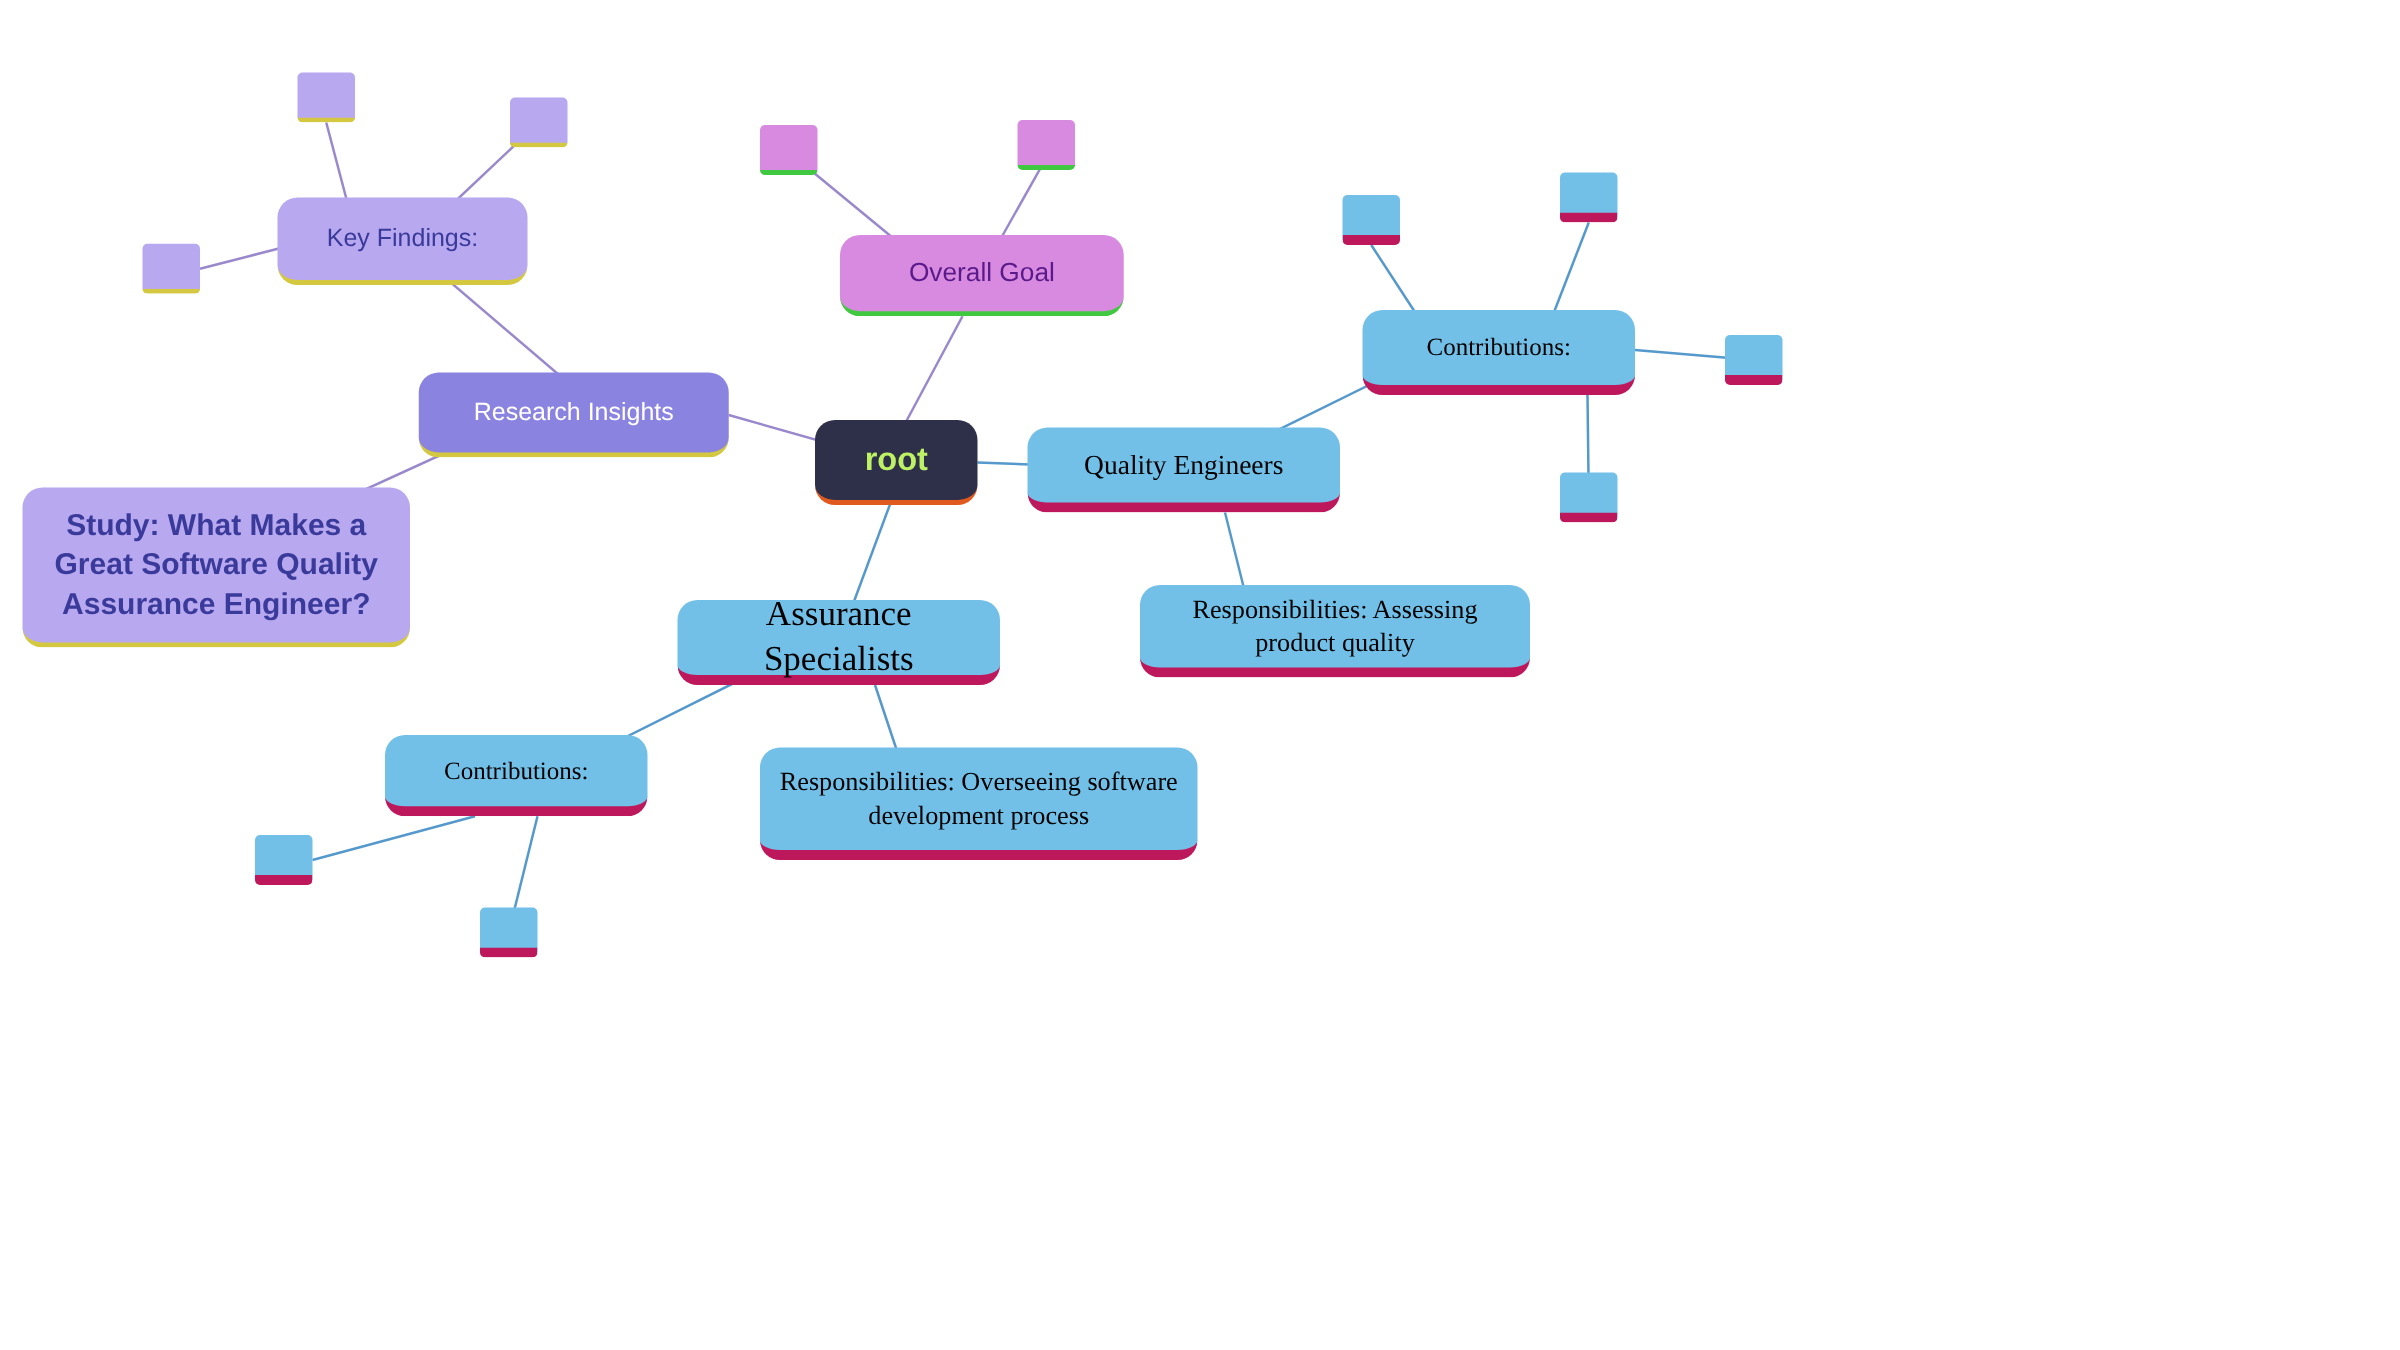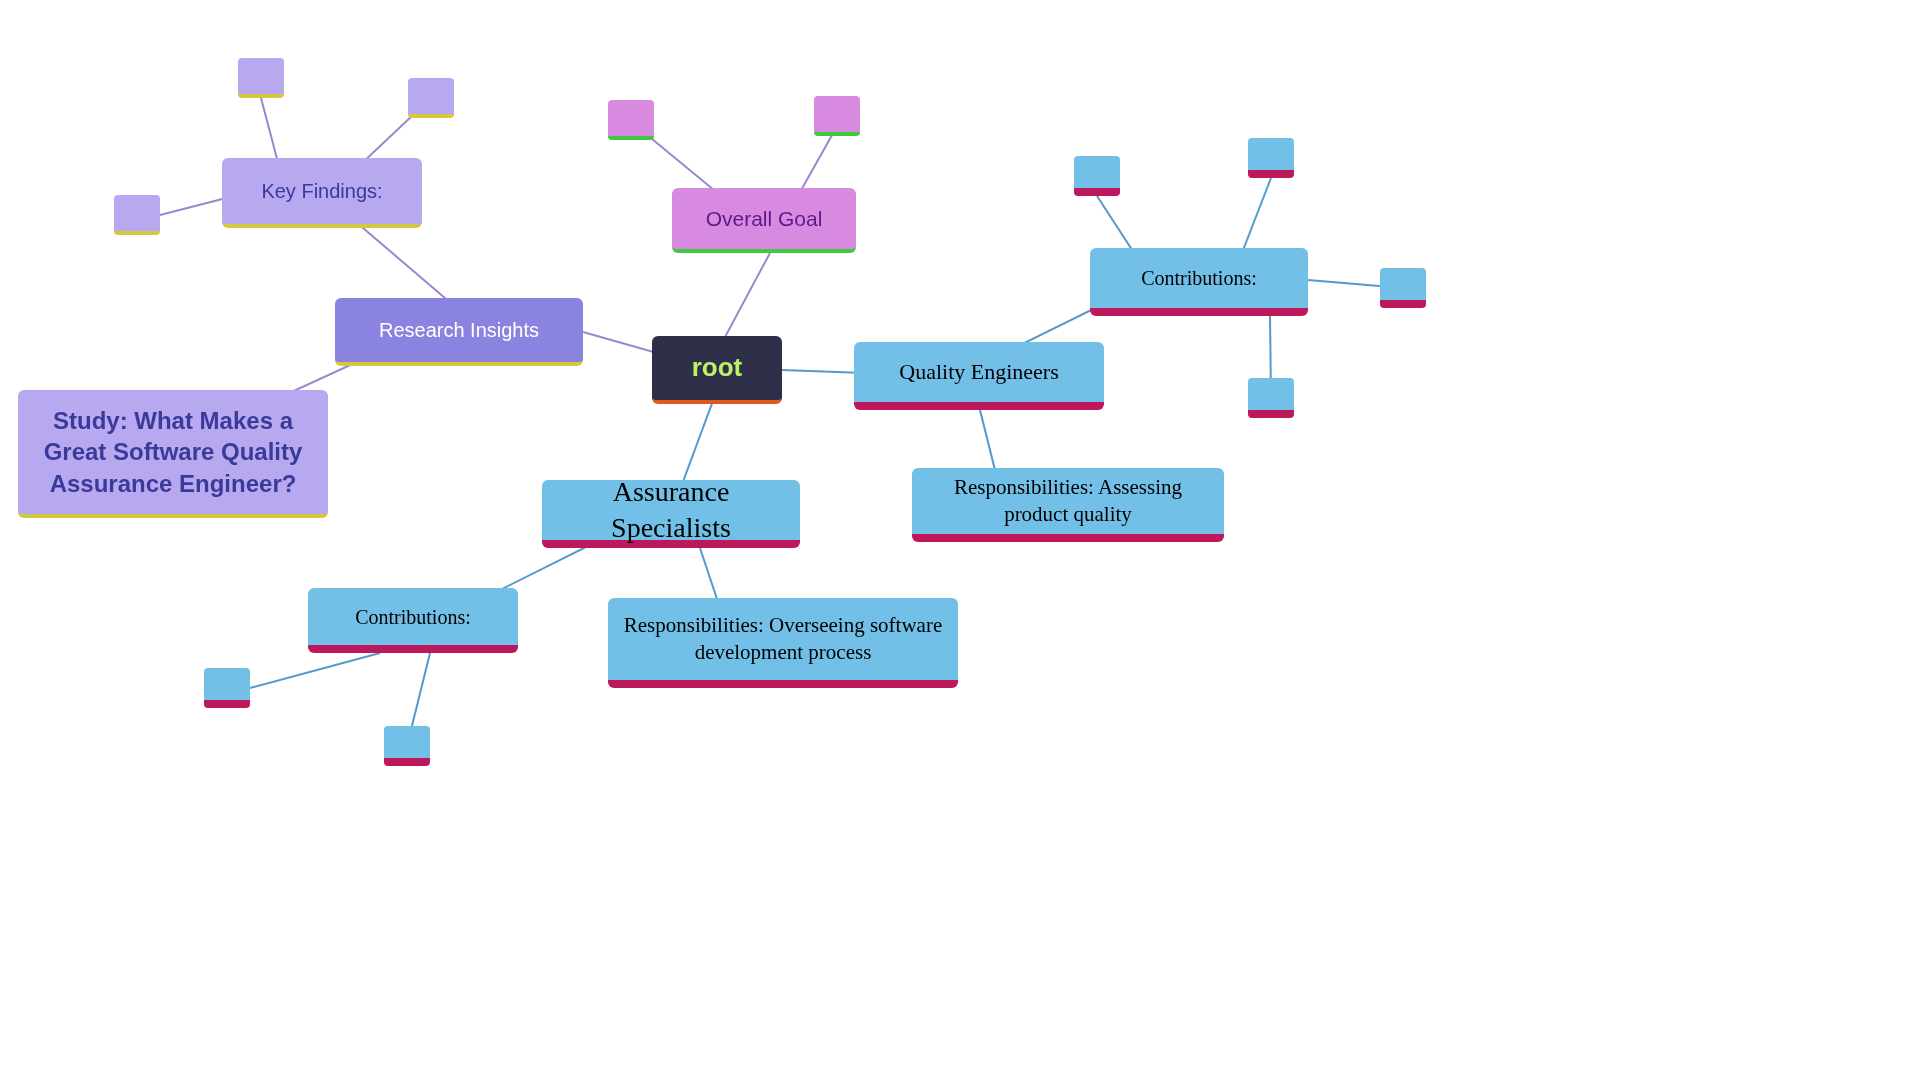--- a/index.html
+++ b/index.html
@@ -14,21 +14,21 @@
     svg.connections {
       position: absolute;
       top: 0; left: 0;
       width: 1920px;
       height: 1080px;
       pointer-events: none;
       z-index: 1;
     }
     .node {
       position: absolute;
-      border-radius: 6px;
+      border-radius: 16px;
       display: flex;
       align-items: center;
       justify-content: center;
       text-align: center;
       z-index: 2;
       cursor: pointer;
       padding: 8px 14px;
     }
     .node-text {
       font-size: 22px;
@@ -101,30 +101,30 @@
 
     .n-study {
       left: 18px; top: 390px;
       width: 310px; height: 128px;
     }
     .n-study .node-text { font-size: 24px; font-weight: bold; }
 
     
     .n-overall-goal {
       left: 672px; top: 188px;
-      width: 184px; height: 65px;
+      width: 227px; height: 65px;
     }
     .n-overall-goal .node-text { font-size: 21px; }
     .n-small-og-1 { left: 608px; top: 100px; }
     .n-small-og-2 { left: 814px; top: 96px; }
 
     
     .n-quality-engineers {
       left: 822px; top: 342px;
-      width: 250px; height: 68px; margin-left: 32px;
+      width: 250px; height: 68px;
     }
     .n-quality-engineers .node-text { font-size: 22px; }
 
     .n-contributions-right {
       left: 1090px; top: 248px;
       width: 218px; height: 68px;
     }
     .n-contributions-right .node-text { font-size: 20px; }
 
     .n-small-cr-1 { left: 1074px; top: 156px; }

